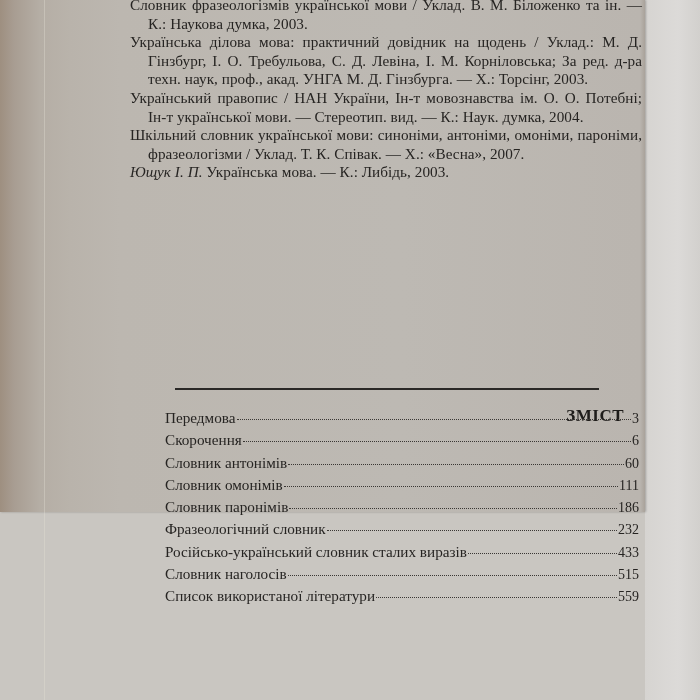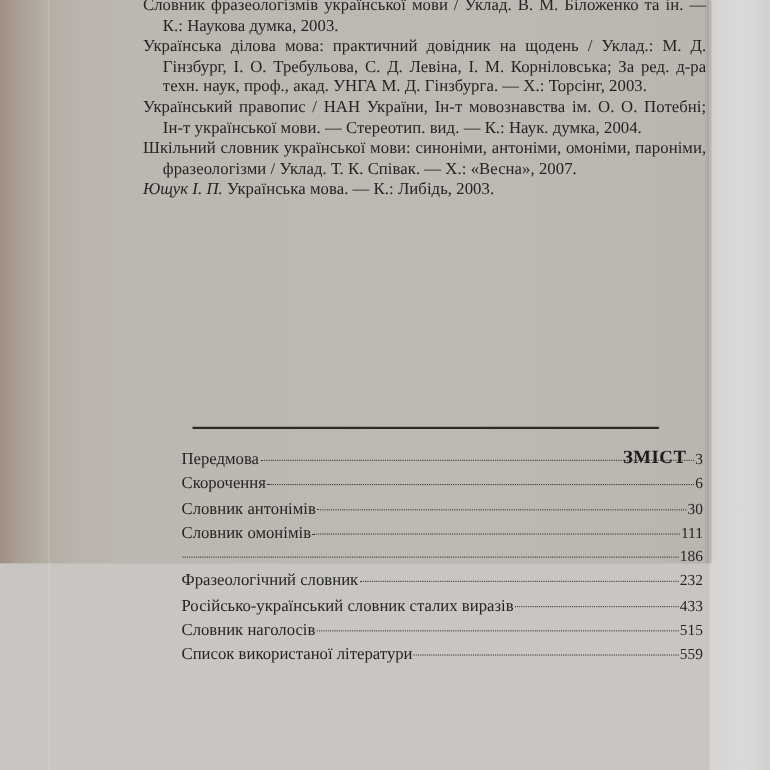--- a/index.html
+++ b/index.html
@@ -86,28 +86,29 @@
           <span class="toc-page">3</span>
         </li>
       <li class="toc-item">
           <span class="toc-label">Скорочення</span>
           <span class="toc-dots"></span>
           <span class="toc-page">6</span>
         </li>
       <li class="toc-item">
           <span class="toc-label">Словник антонімів</span>
           <span class="toc-dots"></span>
-          <span class="toc-page">30</span>
+          <span class="toc-page">60</span>
         </li>
       <li class="toc-item">
           <span class="toc-label">Словник омонімів</span>
           <span class="toc-dots"></span>
           <span class="toc-page">111</span>
         </li>
       <li class="toc-item">
+          <span class="toc-label">Словник паронімів</span>
           <span class="toc-dots"></span>
           <span class="toc-page">186</span>
         </li>
       <li class="toc-item">
           <span class="toc-label">Фразеологічний словник</span>
           <span class="toc-dots"></span>
           <span class="toc-page">232</span>
         </li>
       <li class="toc-item">
           <span class="toc-label">Російсько-український словник сталих виразів</span>

